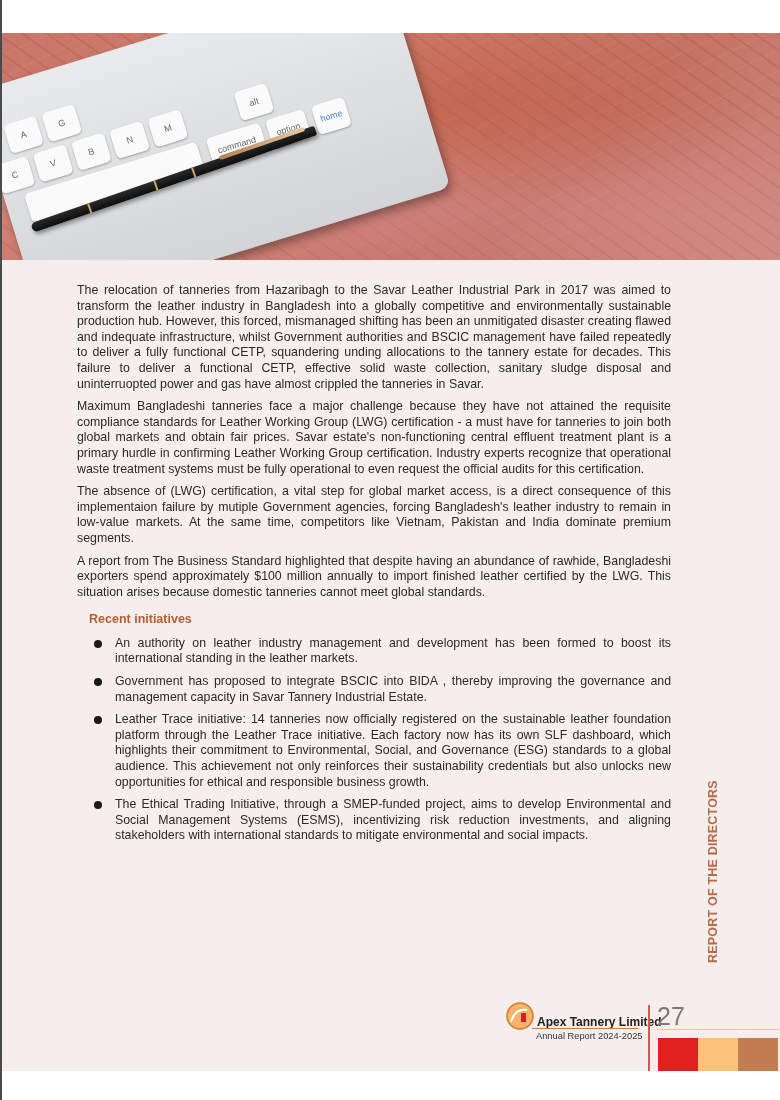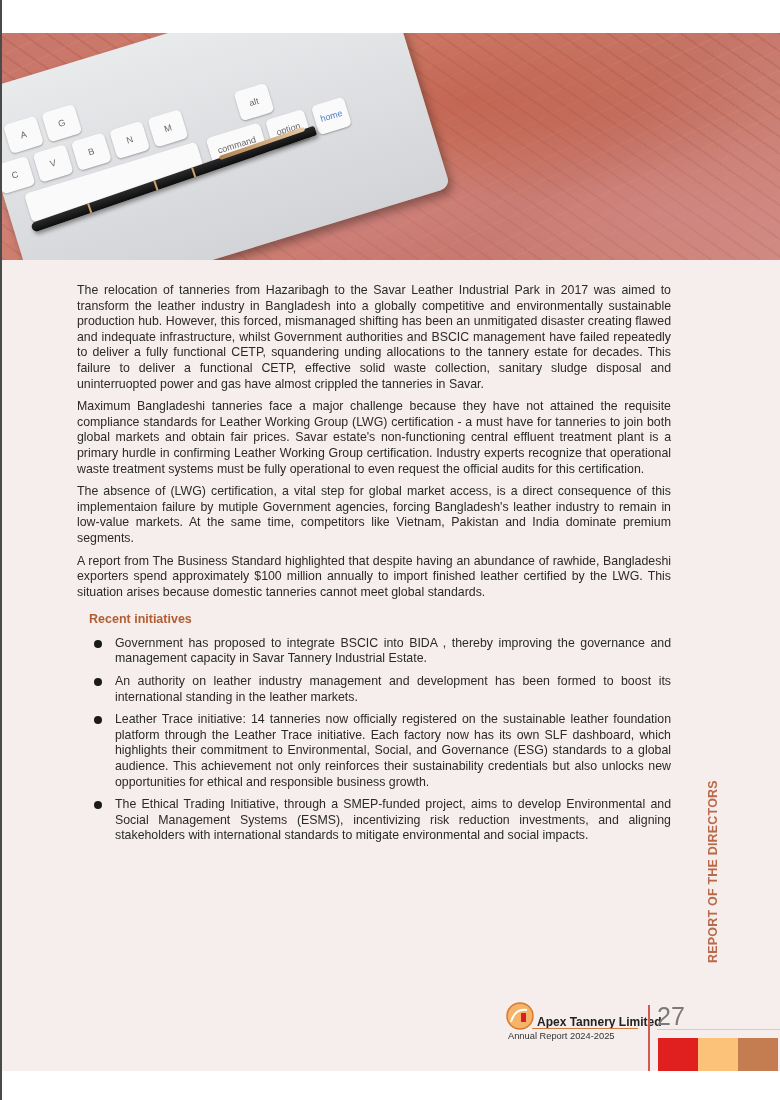--- a/index.html
+++ b/index.html
@@ -79,21 +79,21 @@
     position: absolute; left: 505px; top: 1002px; width: 30px; height: 28px;
   }
   .company-name {
     position: absolute; left: 537px; top: 1015px; font-weight: bold; font-size: 12px; color: #222;
     white-space: nowrap;
   }
   .company-underline {
     position: absolute; left: 532px; top: 1028px; width: 106px; height: 1px; background: #d37a3c;
   }
   .report-year {
-    position: absolute; left: 508px; top: 1031px; font-size: 9.3px; color: #333; white-space: nowrap;
+    position: absolute; left: 536px; top: 1031px; font-size: 9.3px; color: #333; white-space: nowrap;
   }
   .footer-divider {
     position: absolute; left: 648px; top: 1005px; width: 2px; height: 66px; background: #d25a55;
   }
   .page-number {
     position: absolute; left: 657px; top: 1002px; font-size: 25px; color: #7a7a7a; text-align: right;
   }
   .page-number-line {
     position: absolute; left: 657px; top: 1029px; width: 123px; height: 1px; background: #f0c79c;
   }
@@ -131,25 +131,25 @@
 
 <div class="content">
   <p class="para">The relocation of tanneries from Hazaribagh to the Savar Leather Industrial Park in 2017  was aimed to transform the leather industry in Bangladesh into a globally competitive and environmentally sustainable production hub. However, this forced, mismanaged shifting  has been an unmitigated disaster creating flawed and indequate infrastructure, whilst Government authorities and BSCIC management have failed repeatedly to deliver a fully functional CETP, squandering  unding allocations to the tannery estate for decades. This failure to deliver a functional CETP, effective solid waste collection, sanitary sludge disposal and uninterruopted power and gas have almost crippled the tanneries in Savar.</p>
   <p class="para">Maximum Bangladeshi tanneries face a major challenge because they have not attained the  requisite compliance standards  for Leather Working Group (LWG) certification - a must have for tanneries to join both global markets and obtain fair prices. Savar estate's non-functioning central effluent treatment plant is a primary hurdle in confirming Leather Working Group certification. Industry experts recognize that operational waste treatment systems must be fully operational to even  request the official audits  for this certification.</p>
   <p class="para">The absence of (LWG) certification, a vital step for global market access, is a direct consequence of this implementaion failure by mutiple Government agencies, forcing Bangladesh's leather industry to remain in low-value markets. At the same time, competitors like Vietnam, Pakistan and India dominate premium segments.</p>
   <p class="para">A report from The Business Standard highlighted that despite having an abundance of rawhide, Bangladeshi exporters spend approximately $100 million annually to import finished leather certified by the LWG. This situation arises because domestic tanneries cannot  meet global standards.</p>
   <div class="section-heading">Recent  initiatives</div>
   <ul class="bullets">
     <li class="bullet">
       <span class="bullet-dot"></span>
-      <span>Government has proposed to integrate  BSCIC into BIDA , thereby improving the governance and management capacity  in Savar Tannery Industrial Estate.</span>
+      <span>An authority on leather industry management and development has been  formed to boost its international standing in the leather markets.</span>
     </li>
     <li class="bullet">
       <span class="bullet-dot"></span>
-      <span>An authority on leather industry management and development has been  formed to boost its international standing in the leather markets.</span>
+      <span>Government has proposed to integrate  BSCIC into BIDA , thereby improving the governance and management capacity  in Savar Tannery Industrial Estate.</span>
     </li>
     <li class="bullet">
       <span class="bullet-dot"></span>
       <span>Leather Trace initiative: 14 tanneries now officially registered on the sustainable leather foundation platform through the Leather Trace initiative. Each factory now has its own SLF dashboard, which highlights their commitment to Environmental, Social, and Governance (ESG) standards to a global audience. This achievement not only reinforces their sustainability credentials but also unlocks new opportunities for ethical and responsible business growth.</span>
     </li>
     <li class="bullet">
       <span class="bullet-dot"></span>
       <span>The Ethical Trading Initiative, through a SMEP-funded project, aims to develop Environmental and Social Management Systems (ESMS), incentivizing risk reduction investments, and aligning stakeholders with international standards to mitigate environmental and social impacts.</span>
     </li>
   </ul>

